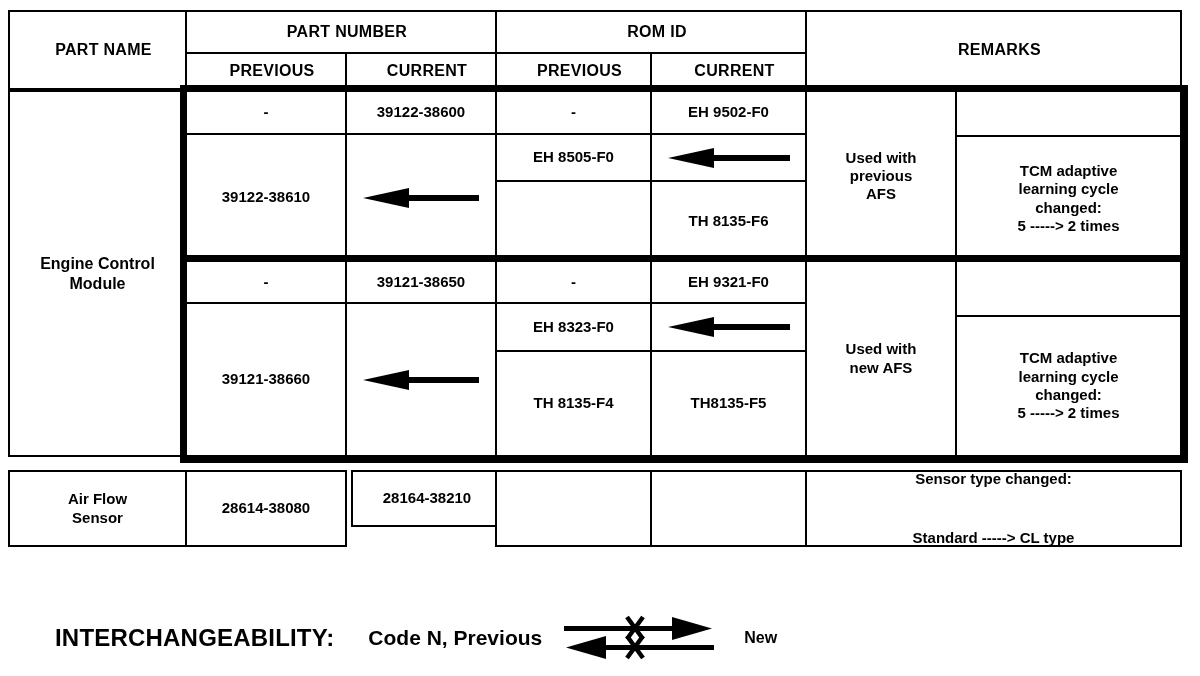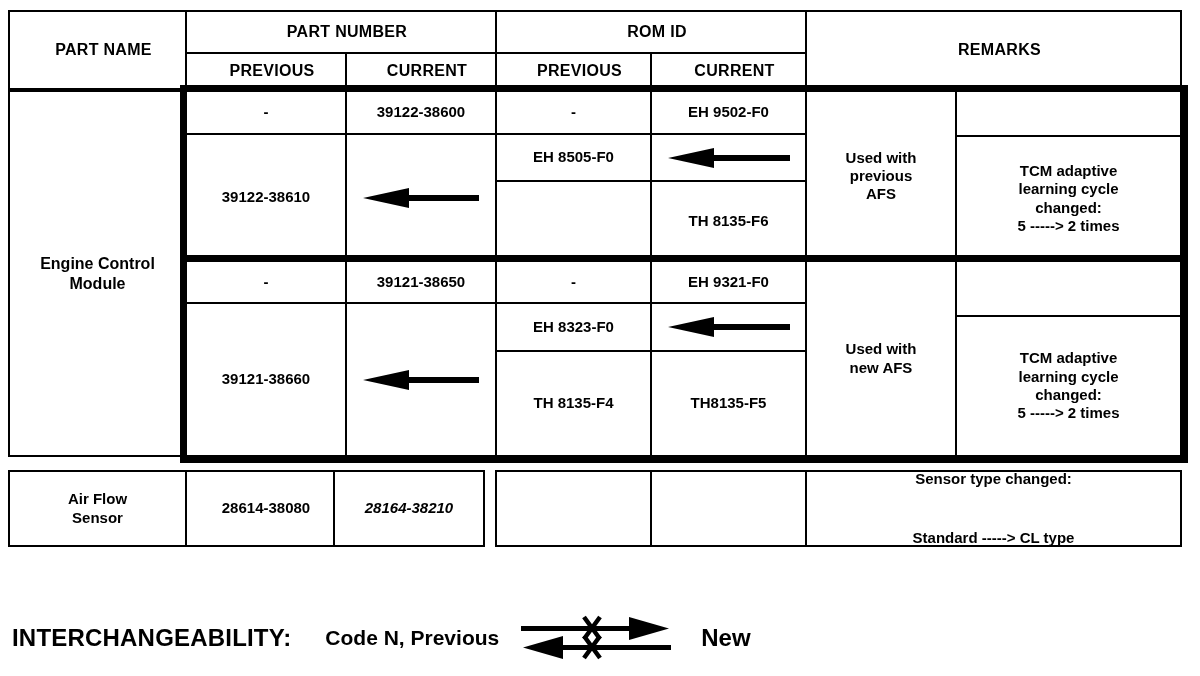--- a/index.html
+++ b/index.html
@@ -10,23 +10,23 @@
         display:flex;flex-direction:column;align-items:center;justify-content:center;
         text-align:center;font-weight:bold;line-height:1.22;}
   .hdr{font-size:16px;letter-spacing:.3px;padding-left:12px;}
   .data{font-size:15px;}
   .sm{font-size:15px;}
   .thick-box{position:absolute;box-sizing:border-box;border:7px solid #000;
              background:transparent;pointer-events:none;}
   .thick-line{position:absolute;background:#000;}
   .legend{position:absolute;left:12px;top:612px;height:52px;display:flex;
           align-items:center;font-weight:bold;}
-  .legend .t1{font-size:24px;letter-spacing:.2px;}
+  .legend .t1{font-size:24px;letter-spacing:.2px;margin-left:43px;}
   .legend .t2{font-size:21px;margin-left:34px;}
-  .legend .t3{font-size:24px;margin-left:26px;}
+  .legend .t3{font-size:16px;margin-left:26px;}
   .legend svg{margin-left:18px;display:block;}
   svg{flex:none;}
 </style>
 </head>
 <body>
 
 <div class="sheet">
 
   <div class="tbl">
 
@@ -163,21 +163,21 @@
     <div class="thick-line" style="left:172px;top:245px;width:1008px;height:7px;"></div>
     <div class="thick-box" style="left:172px;top:75px;width:1008px;height:378px;"></div>
 
     <div class="cell data" style="left:0px;top:460px;width:179px;height:77px;text-align:center;">
       <div>Air Flow</div>
       <div>Sensor</div>
     </div>
     <div class="cell data" style="left:177px;top:460px;width:162px;height:77px;">
       <div>28614-38080</div>
     </div>
-    <div class="cell data" style="left:325px;top:460px;width:152px;height:77px;font-style:italic;">
+    <div class="cell data" style="left:343px;top:460px;width:152px;height:57px;">
       <div>28164-38210</div>
     </div>
     <div class="cell data" style="left:487px;top:460px;width:157px;height:77px;">
       <div></div>
     </div>
     <div class="cell data" style="left:642px;top:460px;width:157px;height:77px;">
       <div></div>
     </div>
     <div class="cell sm" style="left:797px;top:460px;width:377px;height:77px;gap:40px;">
       <div>Sensor type changed:</div>

